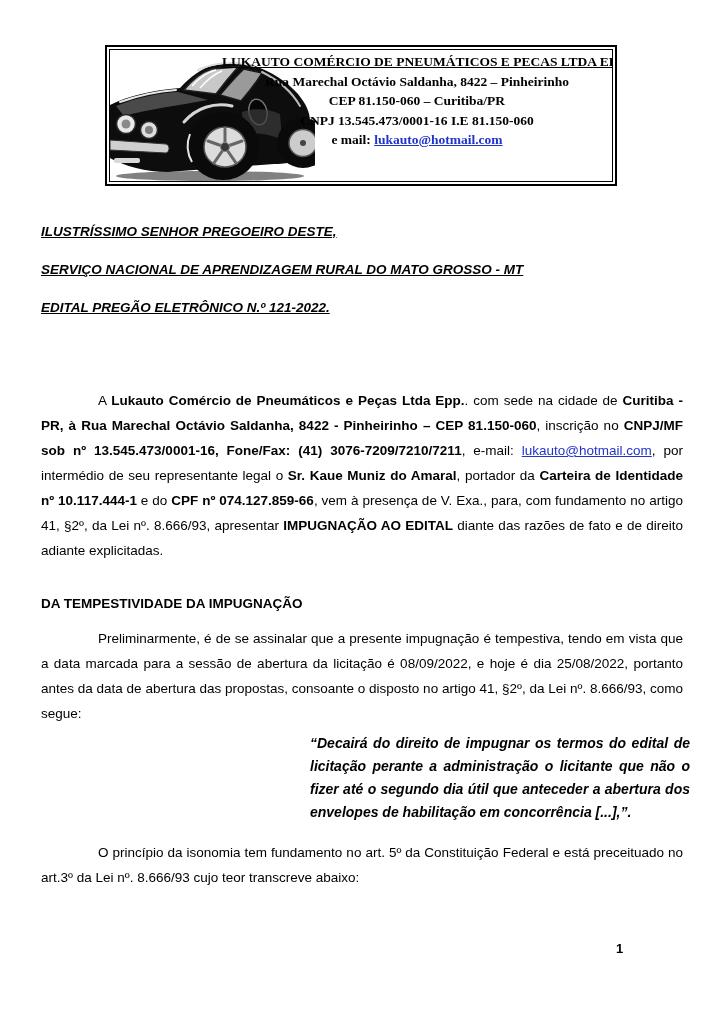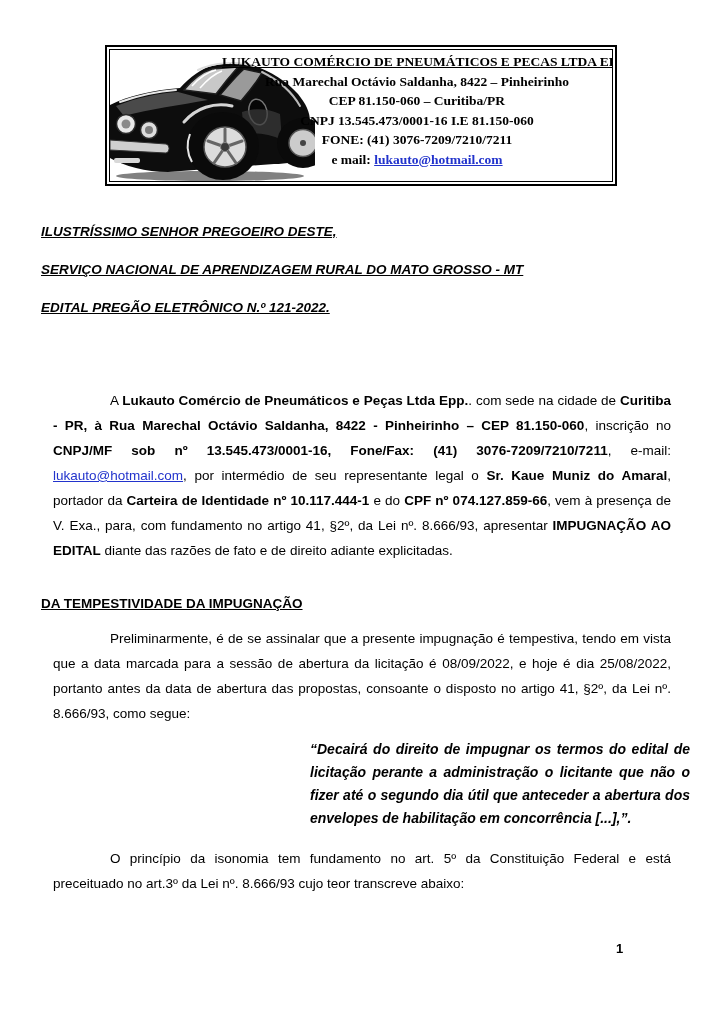--- a/index.html
+++ b/index.html
@@ -22,25 +22,25 @@
   .lh-text{margin-left:112px;text-align:center;padding-top:2px;font-size:13.5px;line-height:19.5px;position:relative;}
   .lh-company{font-size:13.5px;text-decoration:underline;white-space:nowrap;}
   a.lh-link{font-weight:bold;}
   a.link, a.lh-link{color:#2233cc;cursor:pointer;}
 
   
   .addressee{margin-top:38px;font-weight:bold;font-style:italic;font-size:13.5px;text-decoration:underline;}
   .addr-line{line-height:16px;margin-bottom:22px;}
 
   
-  .para{font-size:13.5px;line-height:25px;text-align:justify;text-indent:57px;margin:12px;}
+  .para{font-size:13.5px;line-height:25px;text-align:justify;text-indent:57px;margin:0;}
   .intro{margin-top:72px;}
   .b{font-weight:bold;}
   .h-underline{
-    font-size:13.5px;font-weight:bold;text-decoration:underline;margin:0;
+    font-size:13.5px;font-weight:bold;margin:0;
   }
   .h1{margin-top:32px;line-height:18px;}
   .para2{margin-top:13px;}
   .quote{
     margin:6px 0 16px 269px;width:380px;font-weight:bold;font-style:italic;
     font-size:14px;line-height:23px;text-align:justify;text-indent:0;
   }
   .h2{margin-top:4px;line-height:29px;text-align:justify;}
   .para3{margin-top:8px;}
 
@@ -106,21 +106,20 @@
             <line x1="115" y1="97" x2="98" y2="91"></line>
           </g>
           <circle cx="115" cy="97" r="4.5" fill="#3a3a3a" stroke="#888" stroke-width="1"></circle>
         </svg>
 
         <div class="lh-text">
           <div class="lh-company">LUKAUTO COMÉRCIO DE PNEUMÁTICOS E PECAS LTDA EPP</div>
           <div>Rua Marechal Octávio Saldanha, 8422 – Pinheirinho</div>
           <div>CEP 81.150-060 – Curitiba/PR</div>
           <div>CNPJ 13.545.473/0001-16  I.E 81.150-060</div>
-          <div>FONE: (41) 3076-7209/7210/7211</div>
           <div><span>e mail: </span><a class="lh-link" href="#">lukauto@hotmail.com</a></div>
         </div>
       </div>
     </div>
 
     <div class="addressee">
       <div class="addr-line">ILUSTRÍSSIMO SENHOR PREGOEIRO DESTE,</div>
       <div class="addr-line">SERVIÇO NACIONAL DE APRENDIZAGEM RURAL DO MATO GROSSO - MT</div>
       <div class="addr-line">EDITAL PREGÃO ELETRÔNICO N.º 121-2022.</div>
     </div>

